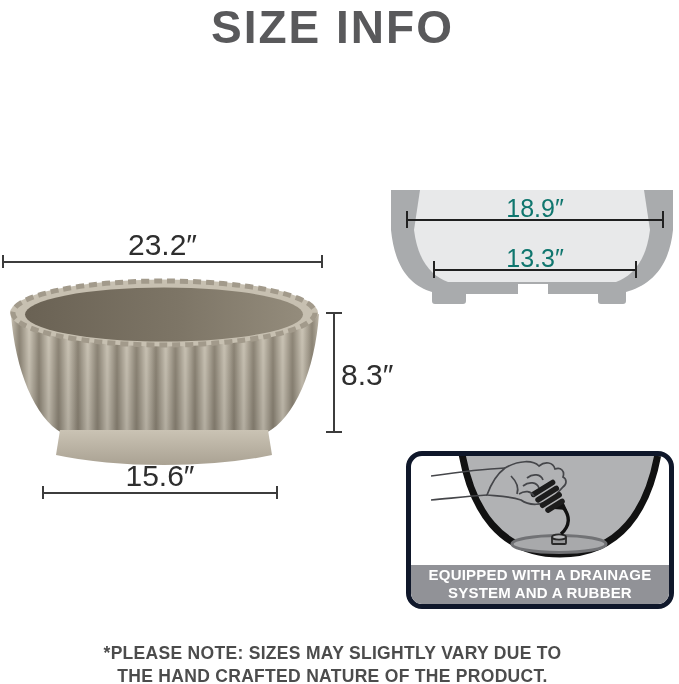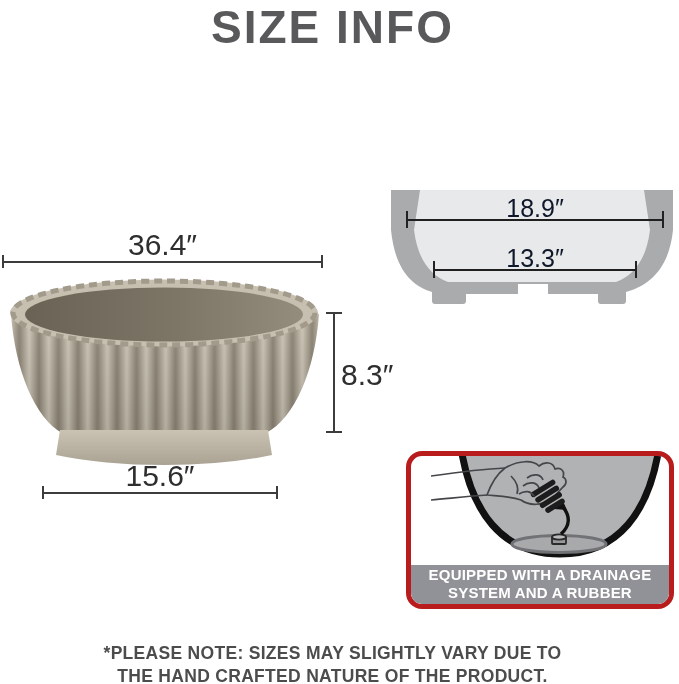--- a/index.html
+++ b/index.html
@@ -9,30 +9,30 @@
   }
   .abs{position:absolute;}
   
   .page-title{
     left:0;right:0;top:0;height:58px;text-align:center;
     font-size:46px;font-weight:700;letter-spacing:2px;color:#59595b;
     transform:translateX(-7px);
   }
   
   .dim-label{color:#2e2e2e;font-size:30px;text-align:center;white-space:nowrap;}
-  .dim-label.small{font-size:25px;color:#0f172a;}
+  .dim-label.small{font-size:25px;color:#0f766e;}
   .dline-h{height:2px;background:#3c3c3c;}
   .dline-v{width:2px;background:#3c3c3c;}
   .tick-v{width:2px;height:13px;background:#3c3c3c;}
   .tick-v.tall{height:17px;background:#222;}
   .tick-h{height:2px;width:16px;background:#3c3c3c;}
   
   .callout{
     left:406px;top:451px;width:268px;height:158px;box-sizing:border-box;
-    border:5px solid #b91c1c;border-radius:16px;background:#ffffff;overflow:hidden;padding-left:20px;
+    border:5px solid #0f172a;border-radius:16px;background:#ffffff;overflow:hidden;padding-left:20px;
   }
   .callout-band{
     position:absolute;left:0;right:0;bottom:0;height:38px;
     background:#919297;border-radius:0 0 10px 10px;
     color:#ffffff;font-weight:700;font-size:15px;line-height:18px;
     text-align:center;padding-top:1px;letter-spacing:.2px;
   }
   
   .footnote{
     left:0;right:0;top:642px;text-align:center;color:#4c4c4c;
@@ -78,21 +78,21 @@
   <path d="M11,46 C15,102 35,150 62,165 L100,172 L240,172 L266,165 C295,150 315,102 319,46 Q165,86 11,46 Z" fill="url(#bodyShade)"></path>
 
   <path d="M60,162 L268,162 L272,187 Q225,197 164,197 Q103,197 56,187 Z" fill="url(#baseGrad2)"></path>
 
   <ellipse cx="164" cy="45" rx="154" ry="33.5" fill="#c7c0b1"></ellipse>
   <ellipse cx="164" cy="45" rx="151" ry="32" fill="none" stroke="#a29a8b" stroke-width="5" stroke-dasharray="8 5"></ellipse>
 
   <ellipse cx="164" cy="46.5" rx="139" ry="27" fill="url(#interiorGrad)"></ellipse>
 </svg>
 
-<div class="abs dim-label" style="left:2px;width:321px;top:228px">36.4″</div>
+<div class="abs dim-label" style="left:2px;width:321px;top:228px">23.2″</div>
 <div class="abs dline-h" style="left:2px;top:261px;width:321px"></div>
 <div class="abs tick-v" style="left:2px;top:255px"></div>
 <div class="abs tick-v" style="left:321px;top:255px"></div>
 
 <div class="abs dline-v" style="left:333px;top:313px;height:120px"></div>
 <div class="abs tick-h" style="left:326px;top:312px"></div>
 <div class="abs tick-h" style="left:326px;top:431px"></div>
 <div class="abs dim-label" style="left:341px;top:358px;text-align:center">8.3″</div>
 
 <div class="abs dim-label" style="left:42px;width:236px;top:459px">15.6″</div>

